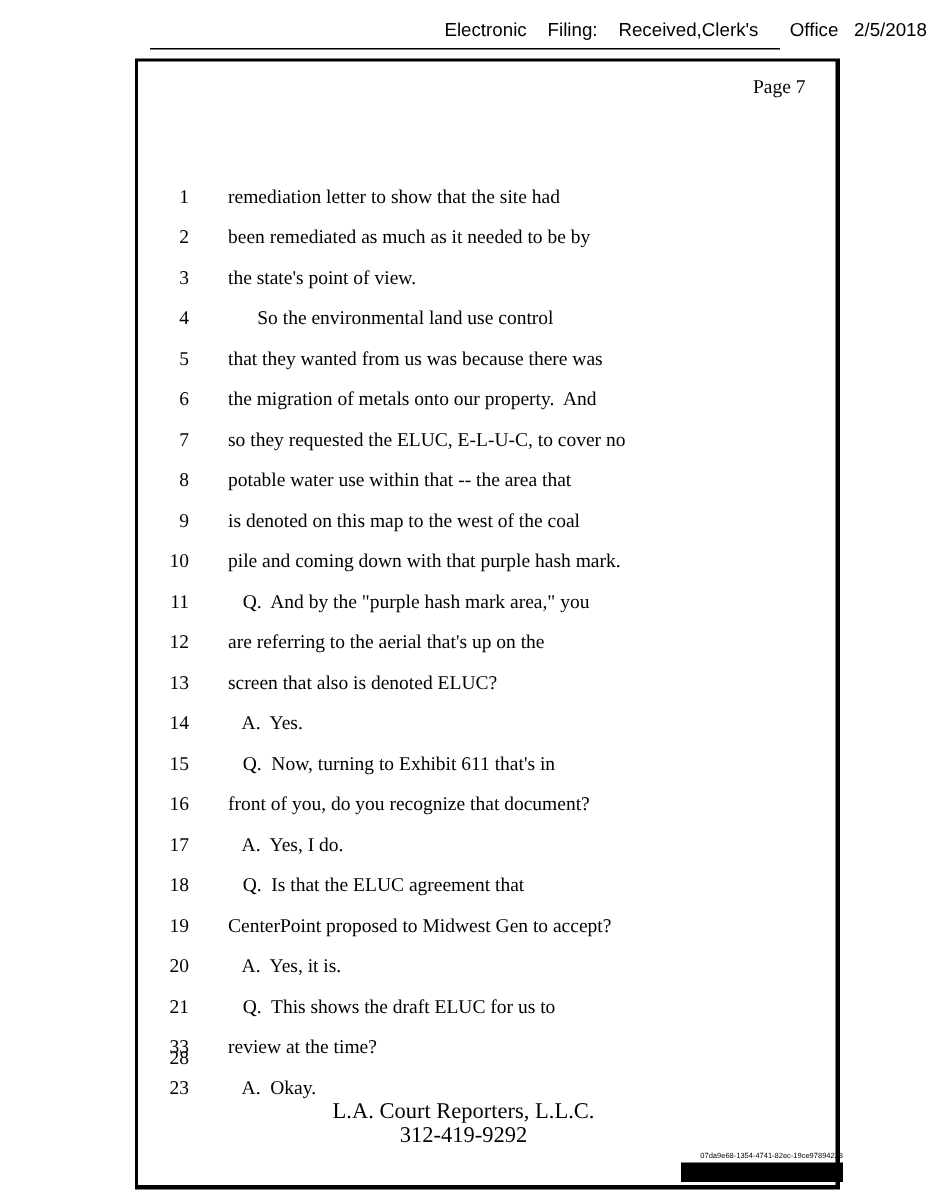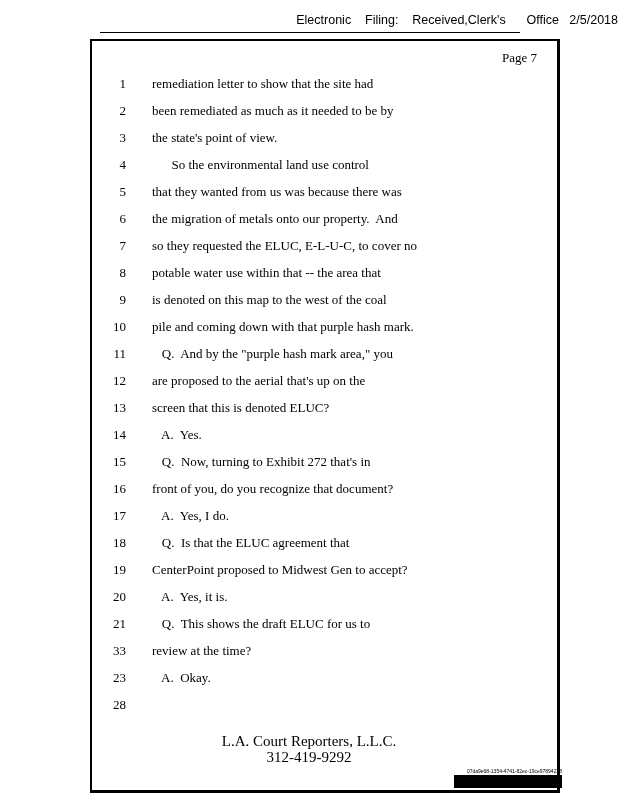--- a/index.html
+++ b/index.html
@@ -63,20 +63,21 @@
     flex: 0 0 auto;
     width: 24px;
     margin-left: 10px;
     text-align: right;
     font-size: 13px;
   }
   .line-text {
     margin-left: 26px;
     font-size: 13px;
     white-space: pre;
+    margin-top: 47px;
   }
   .footer {
     position: absolute;
     left: 0;
     width: 100%;
     text-align: center;
     font-size: 15px;
   }
   .footer-company { top: 733px; }
   .footer-phone { top: 749px; text-align: center; }
@@ -149,33 +150,33 @@
     <div class="line">
       <span class="line-num">10</span>
       <span class="line-text">pile and coming down with that purple hash mark.</span>
     </div>
     <div class="line">
       <span class="line-num">11</span>
       <span class="line-text">   Q.  And by the "purple hash mark area," you</span>
     </div>
     <div class="line">
       <span class="line-num">12</span>
-      <span class="line-text">are proposed to the aerial that's up on the</span>
+      <span class="line-text">are referring to the aerial that's up on the</span>
     </div>
     <div class="line">
       <span class="line-num">13</span>
-      <span class="line-text">screen that this is denoted ELUC?</span>
+      <span class="line-text">screen that also is denoted ELUC?</span>
     </div>
     <div class="line">
       <span class="line-num">14</span>
       <span class="line-text">   A.  Yes.</span>
     </div>
     <div class="line">
       <span class="line-num">15</span>
-      <span class="line-text">   Q.  Now, turning to Exhibit 272 that's in</span>
+      <span class="line-text">   Q.  Now, turning to Exhibit 611 that's in</span>
     </div>
     <div class="line">
       <span class="line-num">16</span>
       <span class="line-text">front of you, do you recognize that document?</span>
     </div>
     <div class="line">
       <span class="line-num">17</span>
       <span class="line-text">   A.  Yes, I do.</span>
     </div>
     <div class="line">

